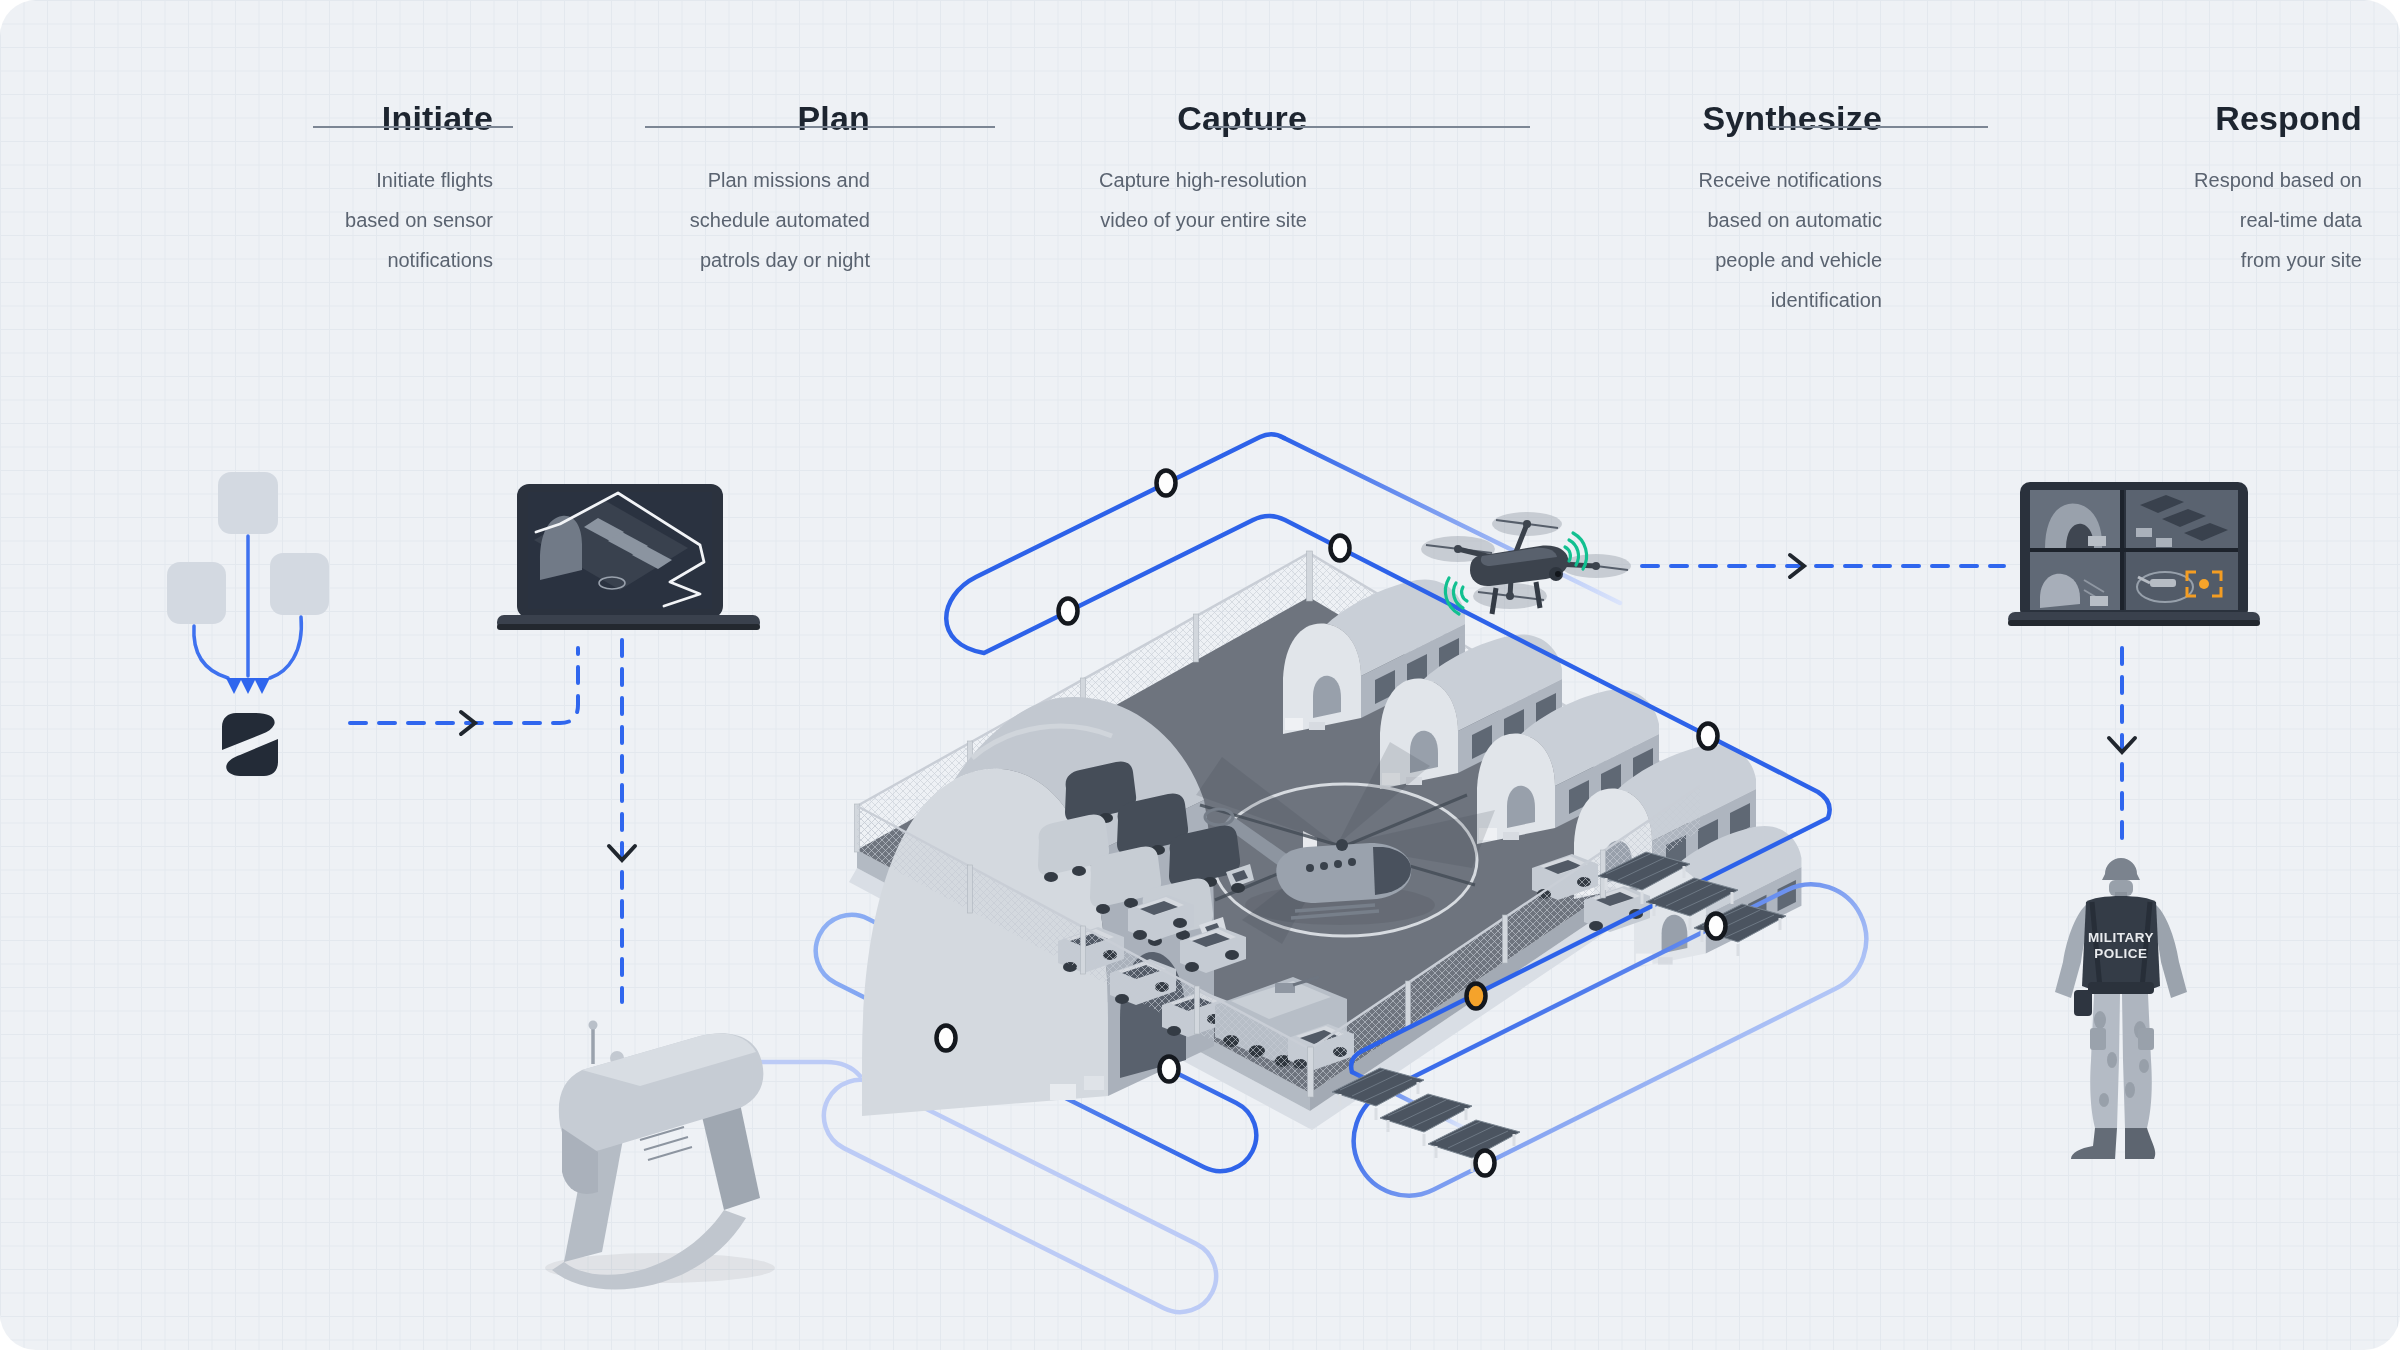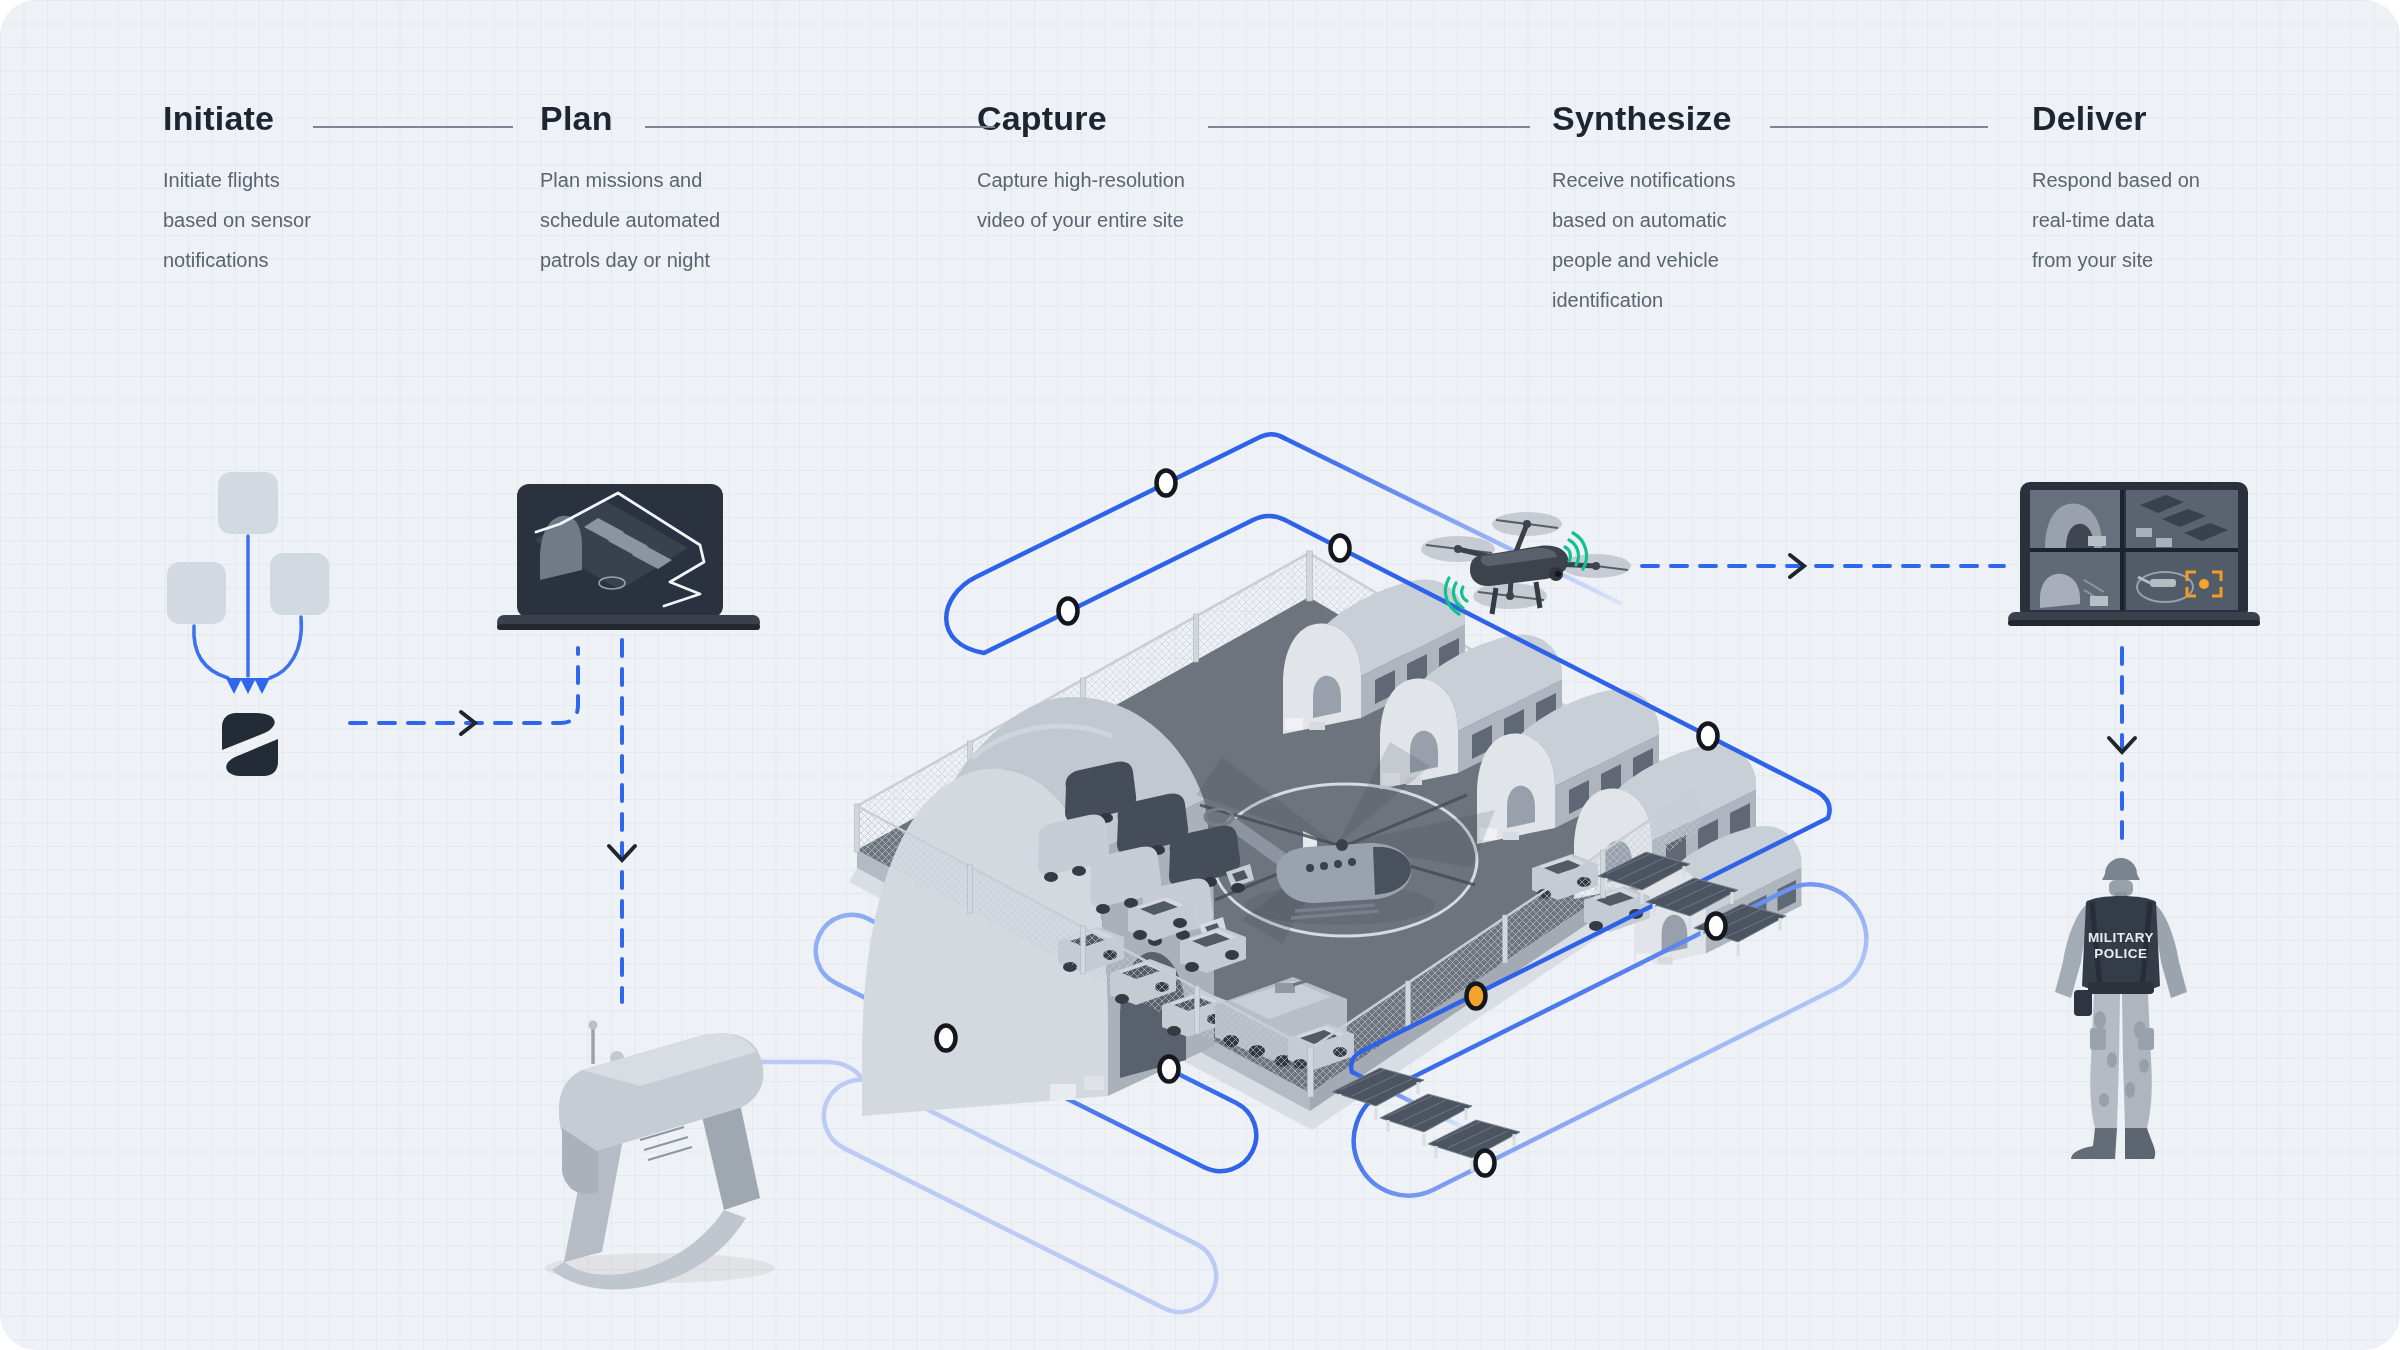--- a/index.html
+++ b/index.html
@@ -6,21 +6,21 @@
   body{font-family:"Liberation Sans", sans-serif; width:2400px; height:1350px; position:relative;}
   .canvas{
     position:absolute; left:0; top:0; width:2400px; height:1350px;
     border-radius:36px; overflow:hidden;
     background-color:#eef1f5;
     background-image:
       linear-gradient(#e3e8ee 1px, transparent 1px),
       linear-gradient(90deg, #e3e8ee 1px, transparent 1px);
     background-size:23.5px 23.5px;
   }
-  .step{position:absolute; top:98px; width:330px;}
+  .step{position:absolute; top:98px; width:330px;text-align:right;}
   .step h2{margin:0; font-size:34px; line-height:40px; font-weight:700; color:#1d2530; letter-spacing:.2px;}
   .step p{margin:22px 0 0 0; font-size:20px; line-height:40px; color:#5a6370; white-space:pre-line;}
   .rule{position:absolute; top:126px; height:2px; background:#7c8694;}
   svg{position:absolute; left:0; top:0;}
   svg text.vest{font-family:"Liberation Sans",sans-serif; font-weight:700; fill:#e9ebee;}
 </style>
 </head>
 <body>
 
 <div class="canvas">
@@ -43,21 +43,21 @@
 video of your entire site</p>
   </div>
   <div class="step" style="left:1552px">
     <h2>Synthesize</h2>
     <p>Receive notifications
 based on automatic
 people and vehicle
 identification</p>
   </div>
   <div class="step" style="left:2032px">
-    <h2>Deliver</h2>
+    <h2>Respond</h2>
     <p>Respond based on
 real-time data
 from your site</p>
   </div>
   <div class="rule" style="left:313px;width:200px"></div>
   <div class="rule" style="left:645px;width:350px"></div>
   <div class="rule" style="left:1208px;width:322px"></div>
   <div class="rule" style="left:1770px;width:218px"></div>
 
   <svg width="2400" height="1350" viewBox="0 0 2400 1350">

